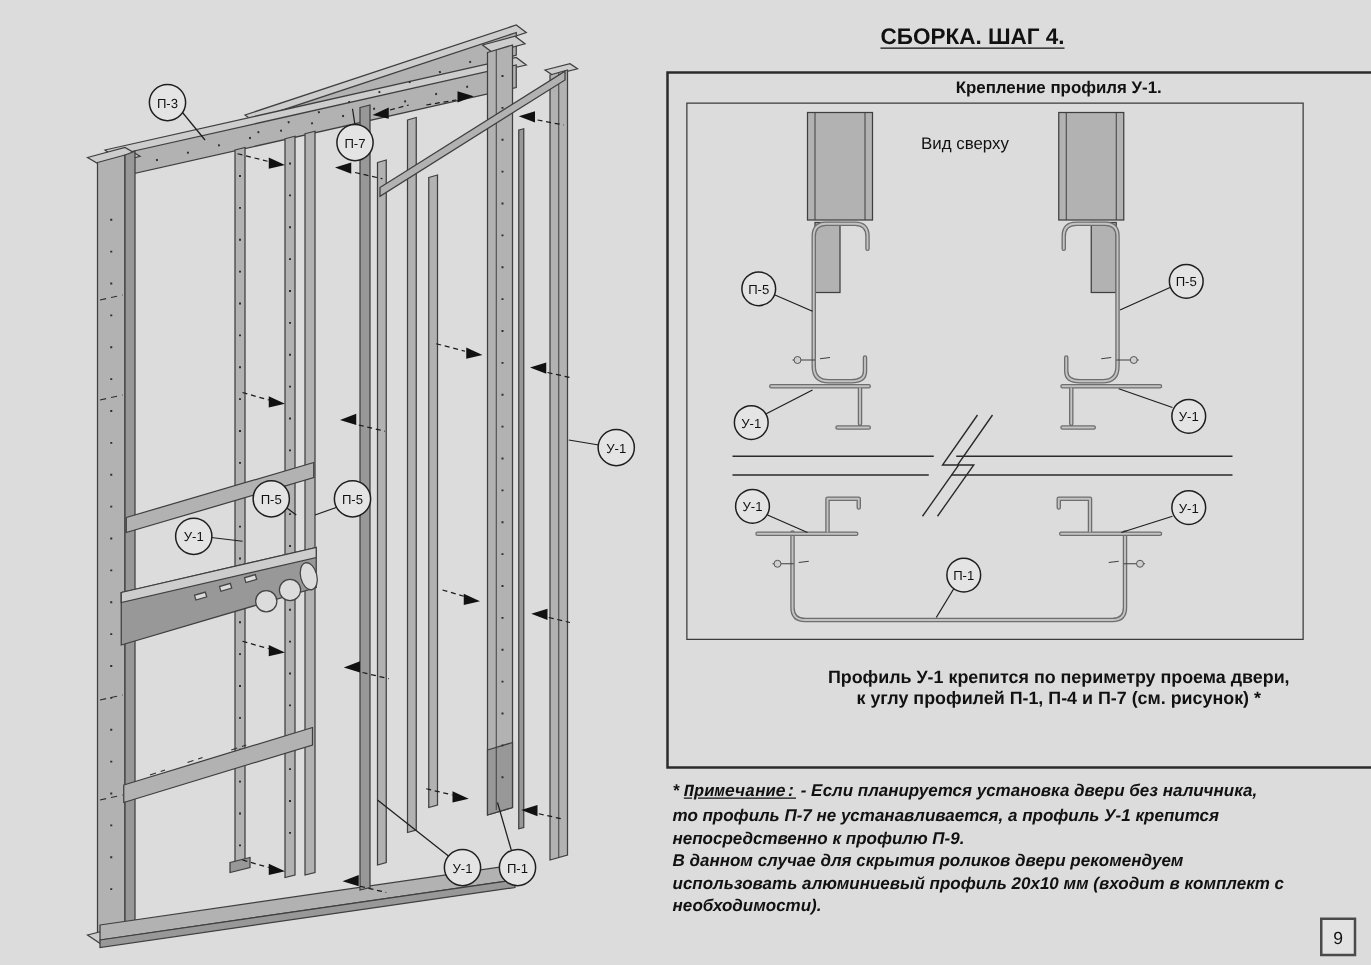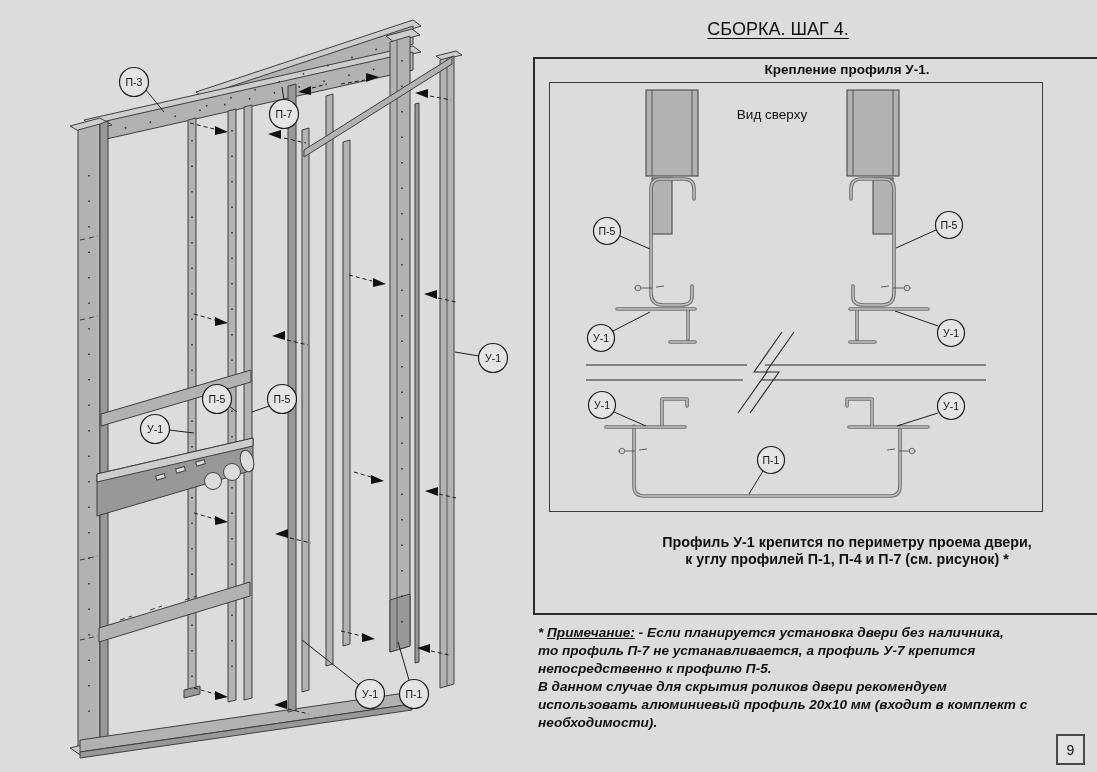--- a/index.html
+++ b/index.html
@@ -1,31 +1,31 @@
 <!DOCTYPE html>
 <html><head>
 <meta charset="utf-8">
 <style>
   html,body{margin:0;padding:0;}
   .page{position:relative;width:1097px;height:772px;background:#dcdcdc;
         font-family:"Liberation Sans",sans-serif;color:#111;overflow:hidden;}
   .title{position:absolute;left:533px;top:19px;width:490px;text-align:center;
-         font-size:18px;font-weight:normal;}
+         font-size:18px;font-weight:bold;}
   .title span{text-decoration:underline;text-underline-offset:3px;}
   .panel{position:absolute;left:533px;top:57px;width:628px;height:558px;
          border:2px solid #2b2b2b;box-sizing:border-box;}
   .panel-header{text-align:center;font-weight:bold;font-size:13.5px;margin-top:3px;}
   .inner-box{position:absolute;left:14px;top:23px;width:494px;height:430px;
              border:1.5px solid #3a3a3a;box-sizing:border-box;}
   .paras{position:absolute;left:0;top:462px;width:100%;text-align:center;
          font-weight:bold;font-size:14.3px;line-height:17px;}
   .para2{margin-top:13px;}
   .note{position:absolute;left:538px;top:624px;width:540px;font-size:13.6px;
         font-weight:bold;font-style:italic;line-height:18px;}
-  .note .u{text-decoration:underline;}
+  .note .u{text-decoration:underline;font-family:Liberation Mono, monospace;}
   .pagebox{position:absolute;left:1056px;top:734px;width:29px;height:31px;
            border:2px solid #4a4a4a;background:#e2e2e2;box-sizing:border-box;
            display:flex;align-items:center;justify-content:center;font-size:14px;}
   
   .metal{fill:#b2b2b2;stroke:#3f3f3f;stroke-width:1;}
   .metal-dark{fill:#989898;stroke:#3f3f3f;stroke-width:1;}
   .metal-light{fill:#cdcdcd;stroke:#3f3f3f;stroke-width:1;}
   .hole{fill:#dcdcdc;stroke:#444;stroke-width:1;}
   .dash{stroke:#1a1a1a;stroke-width:1;stroke-dasharray:4 3;fill:none;}
   .head{fill:#111;stroke:none;}
@@ -299,22 +299,22 @@
       </div>
       <div class="para2">
         <div>Профиль У-1 крепится по периметру проема двери,</div>
         <div>к углу профилей П-1, П-4 и П-7 (см. рисунок) *</div>
       </div>
     </div>
   </div>
 
   <div class="note">
     <div><span>* </span><span class="u">Примечание:</span><span> - Если планируется установка двери без наличника,</span></div>
-    <div>то профиль П-7 не устанавливается, а профиль У-7 крепится</div>
-    <div>непосредственно к профилю П-5.</div>
+    <div>то профиль П-7 не устанавливается, а профиль У-1 крепится</div>
+    <div>непосредственно к профилю П-9.</div>
     <div> В данном случае для скрытия роликов двери рекомендуем</div>
     <div>использовать алюминиевый профиль 20х10 мм (входит в комплект с</div>
     <div>необходимости).</div>
   </div>
 
   <div class="pagebox">
     <span>9</span>
   </div>
 
 </div>

